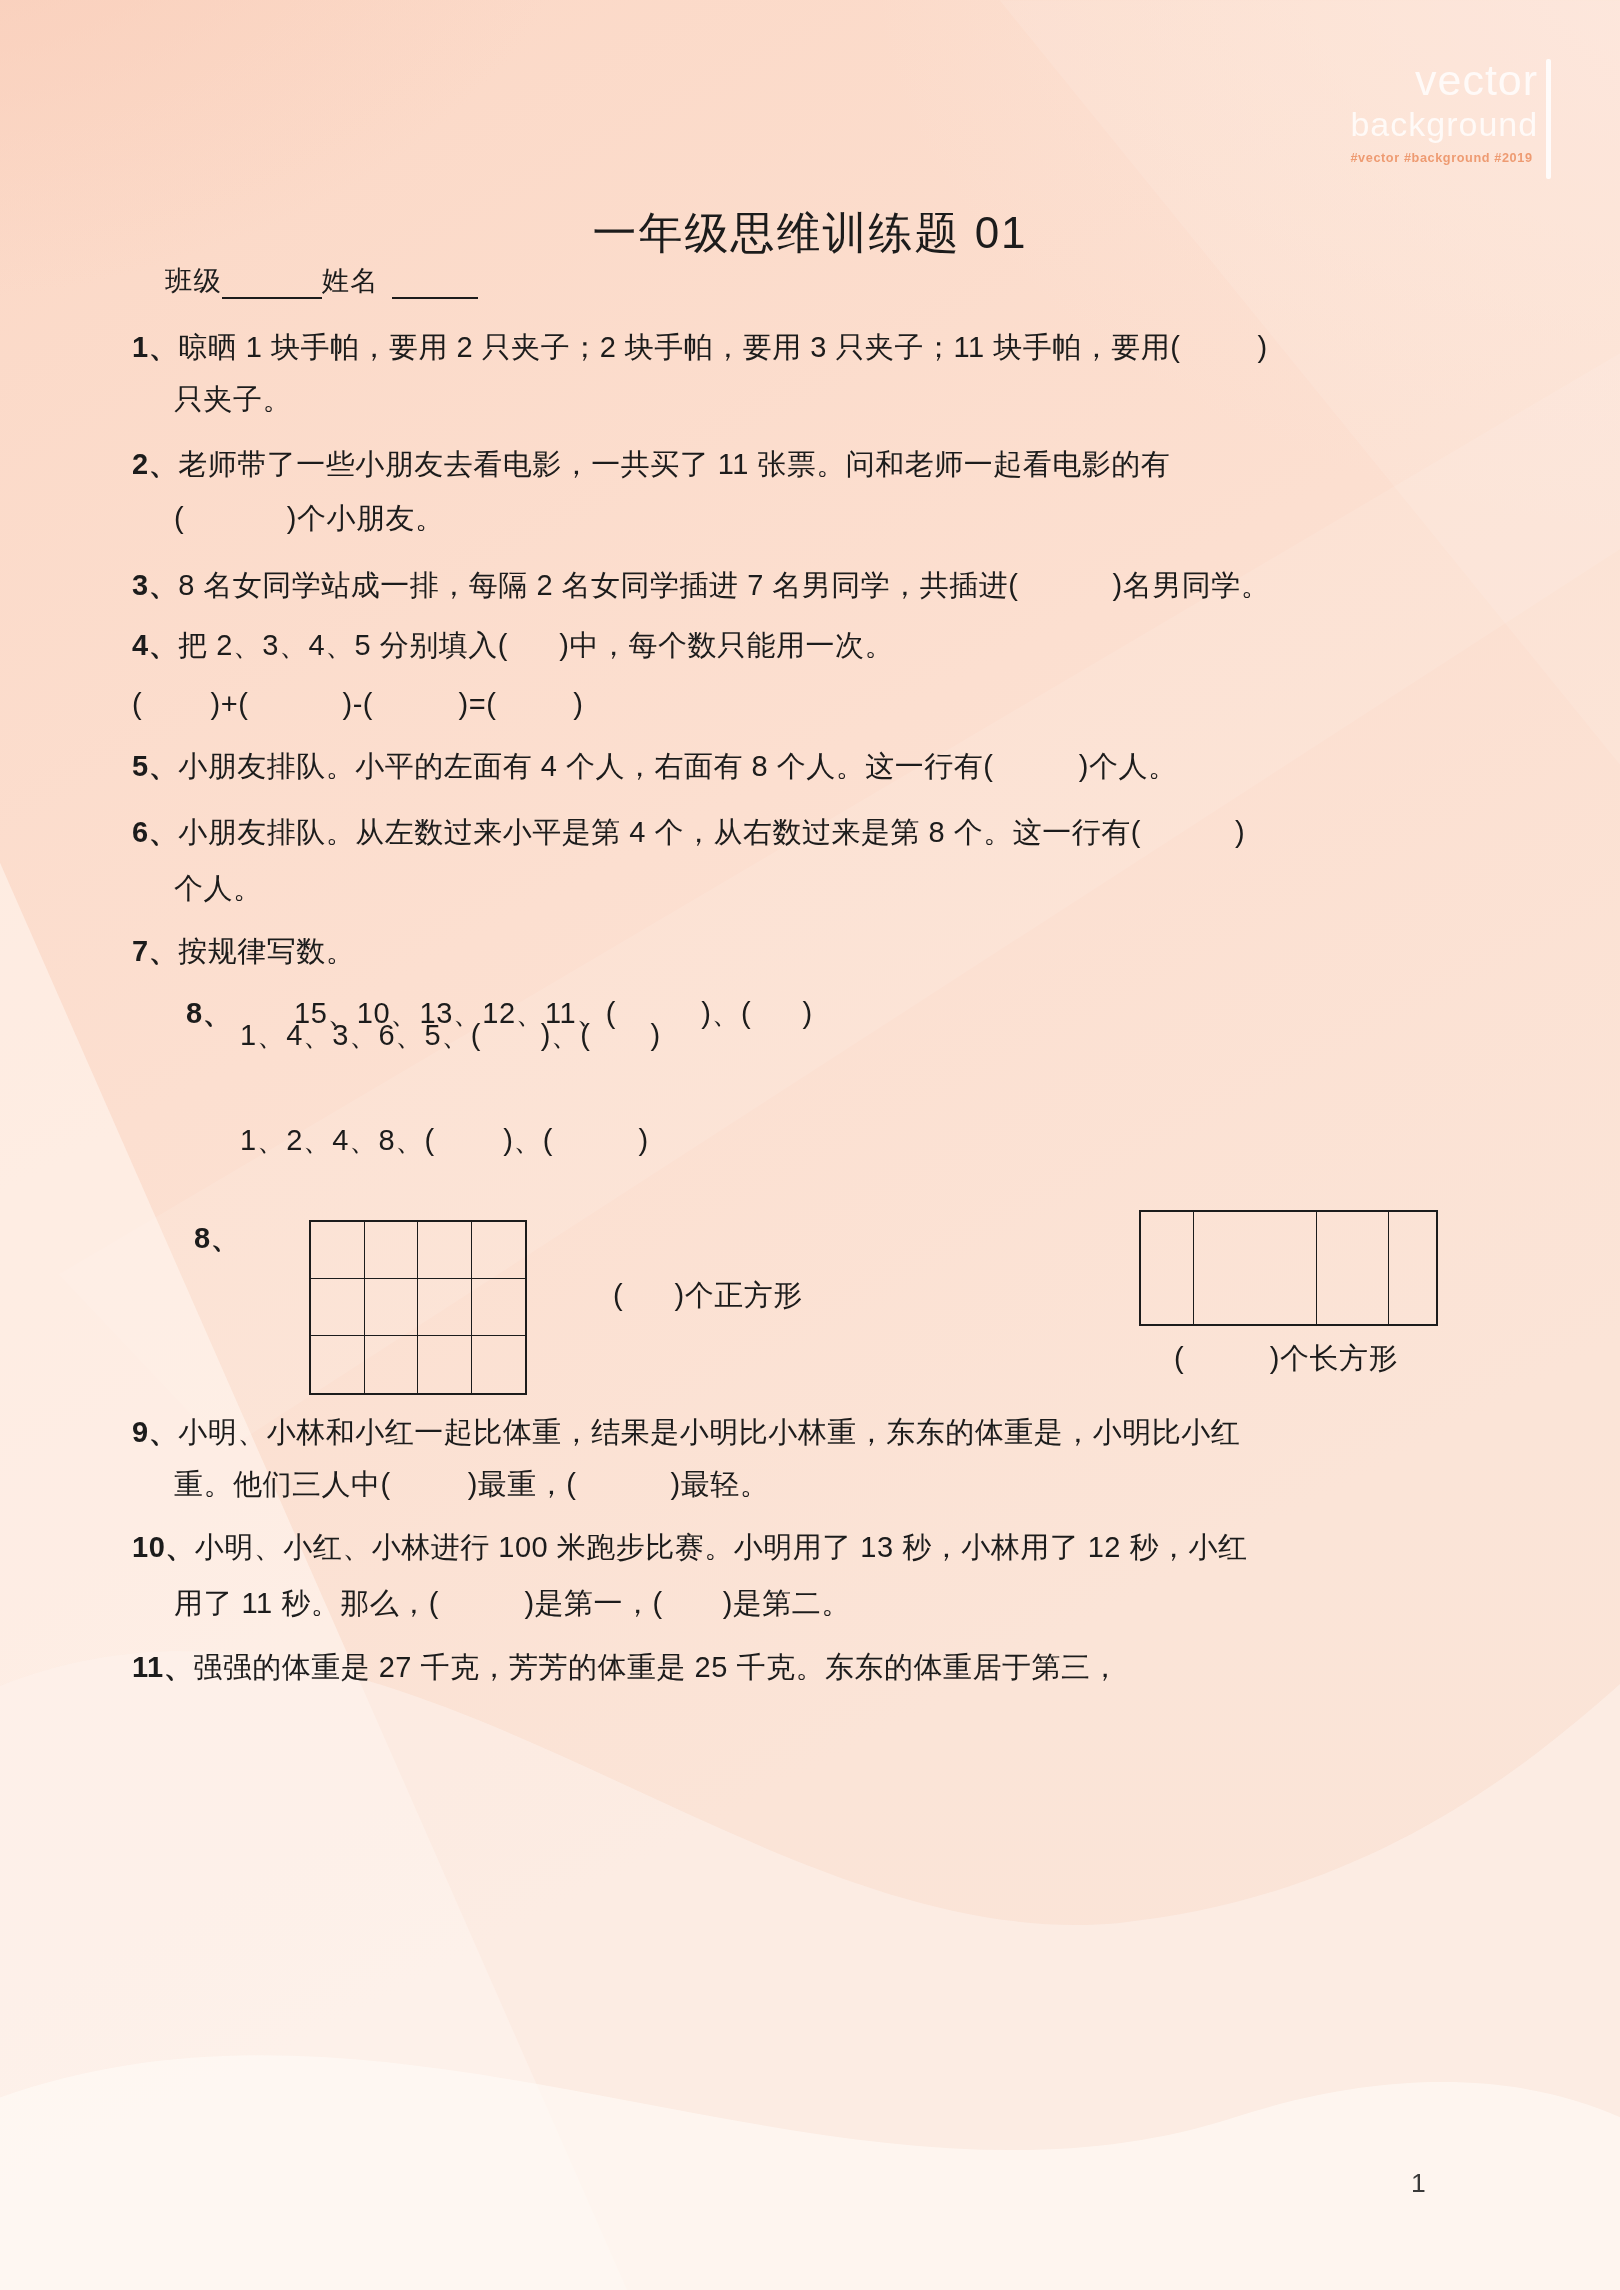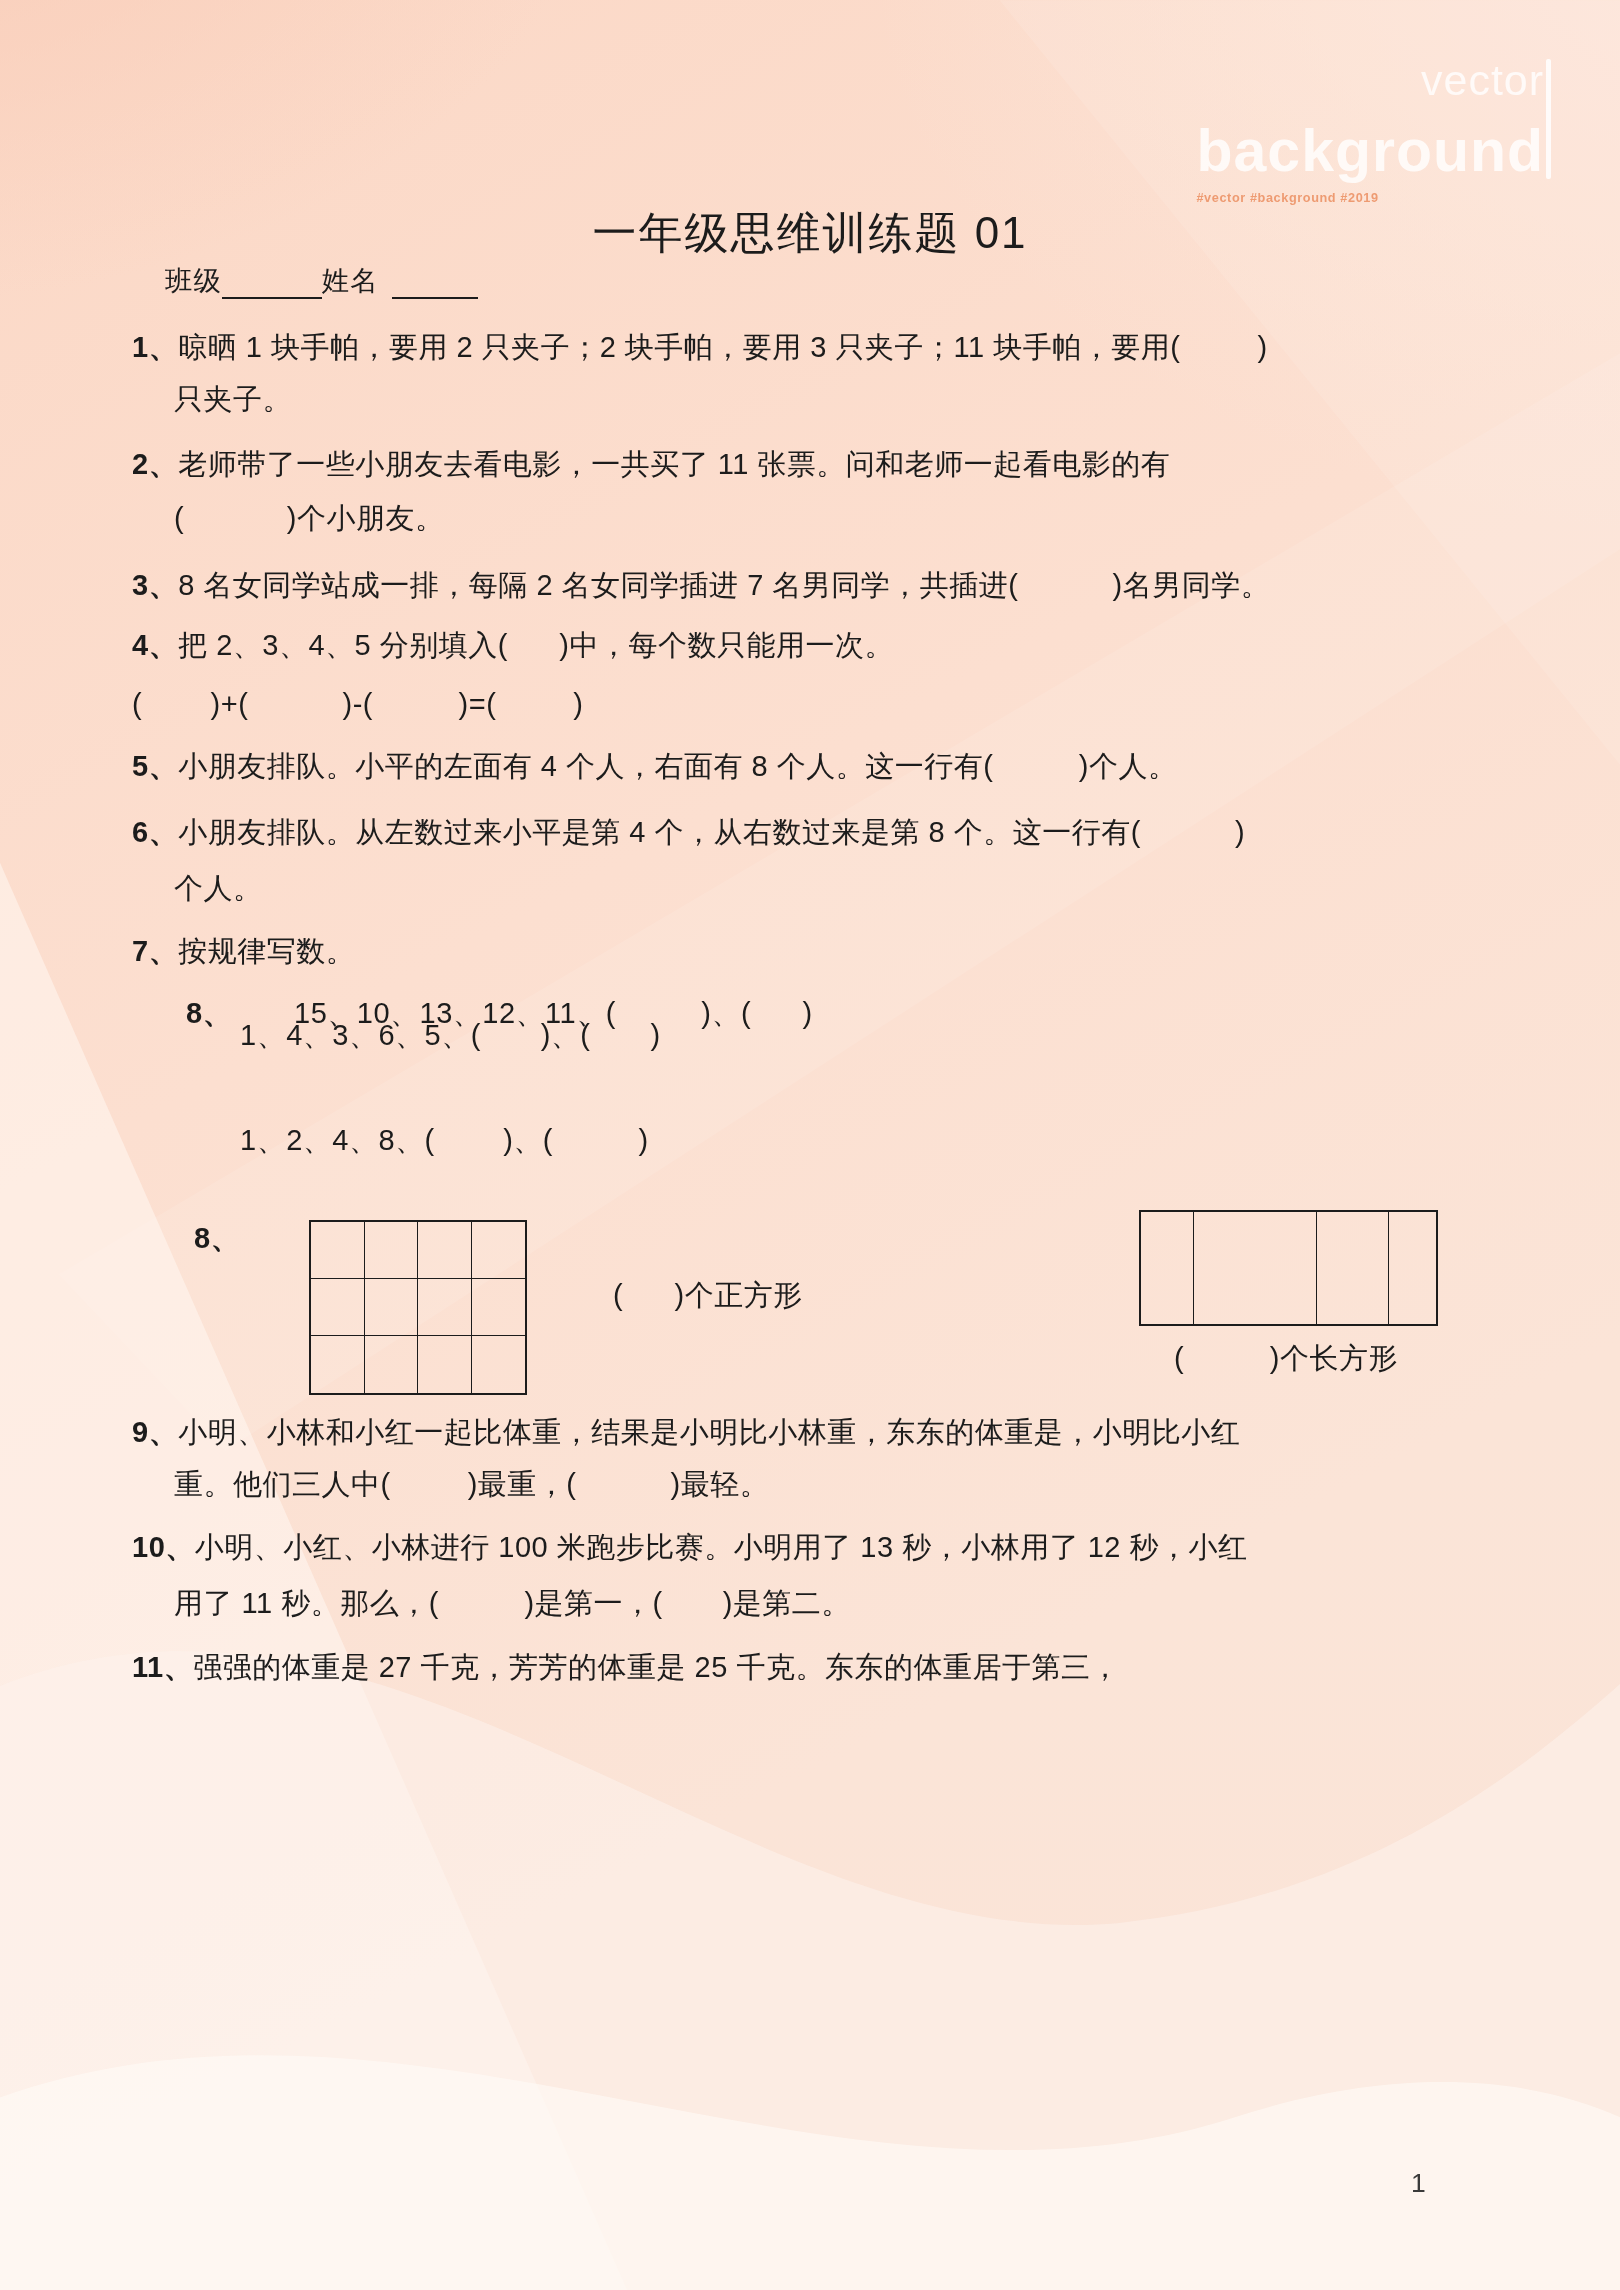--- a/index.html
+++ b/index.html
@@ -12,24 +12,24 @@
       linear-gradient(152deg, #fbd8c6 0%, #fcdfd0 38%, #fbe4d7 70%, #fae4d8 100%);
   }
   .bg{position:absolute;inset:0;pointer-events:none;}
   .line{position:absolute;font-size:29px;line-height:1.25;white-space:pre;letter-spacing:0.5px;}
   .qnum{font-weight:700;}
   .seqnum{display:inline-block;width:108px;font-weight:700;}
   .title{position:absolute;top:204px;left:0;width:100%;text-align:center;
          font-size:44px;font-weight:400;letter-spacing:2px;}
   .hdr{position:absolute;top:263px;left:165px;font-size:27.4px;letter-spacing:1px;}
   .blank{display:inline-block;border-bottom:2.5px solid #1c1c1c;height:29px;vertical-align:bottom;}
-  .wm{position:absolute;top:59px;right:69px;display:flex;gap:2px;align-items:stretch;}
+  .wm{position:absolute;top:59px;right:69px;display:flex;gap:8px;align-items:stretch;}
   .wm-txt{text-align:right;color:rgba(255,255,255,0.8);line-height:1.0;}
   .wm-l1{font-size:43px;font-weight:300;letter-spacing:1px;}
-  .wm-l2{font-size:59px;font-weight:700;letter-spacing:1px;margin-top:20px;}
+  .wm-l2{font-size:34px;font-weight:400;letter-spacing:1px;margin-top:5px;}
   .wm-tags{font-size:12.7px;font-weight:700;color:#ee9b72;text-align:left;margin-top:11px;letter-spacing:0.6px;}
   .wm-bar{width:4.9px;height:120px;background:rgba(255,255,255,0.85);border-radius:2px;}
   .grid-sq{position:absolute;left:309px;top:1220px;width:218px;height:175px;
            border:2px solid #1c1c1c;box-sizing:border-box;display:grid;
            grid-template-columns:repeat(4,1fr);grid-template-rows:repeat(3,1fr);}
   .grid-sq i{border-right:1.5px solid #1c1c1c;border-bottom:1.5px solid #1c1c1c;}
   .grid-sq i:nth-child(4n){border-right:none;}
   .grid-sq i:nth-child(n+9){border-bottom:none;}
   .grid-rect{position:absolute;left:1139px;top:1210px;width:299px;height:116px;
              border:2px solid #1c1c1c;box-sizing:border-box;display:grid;

